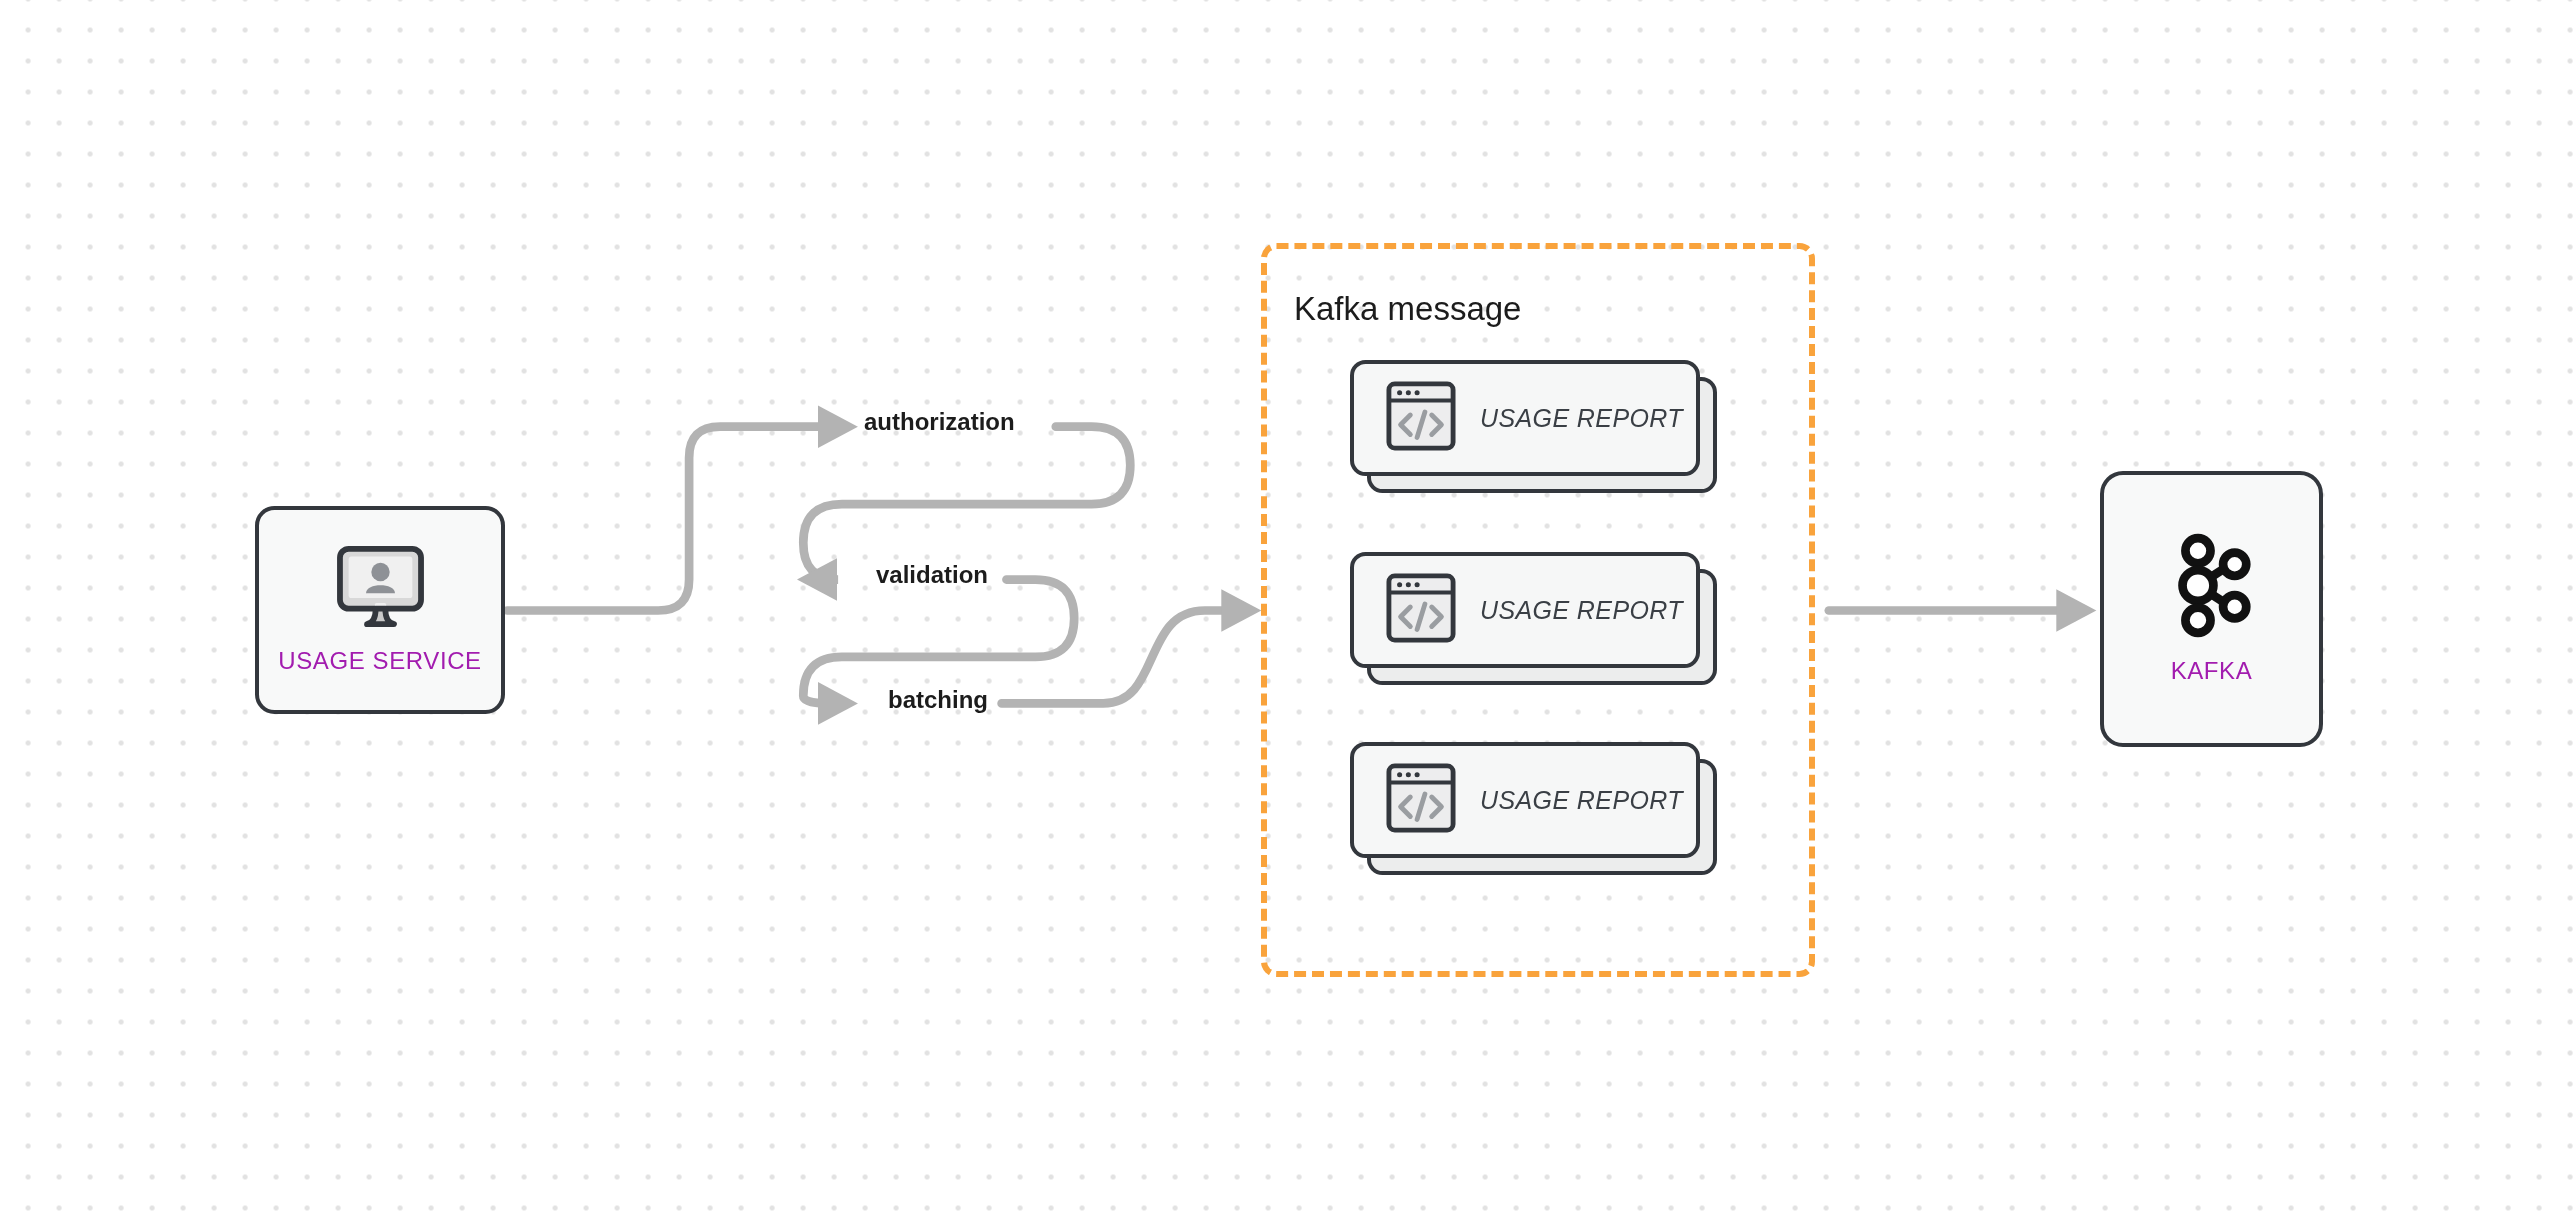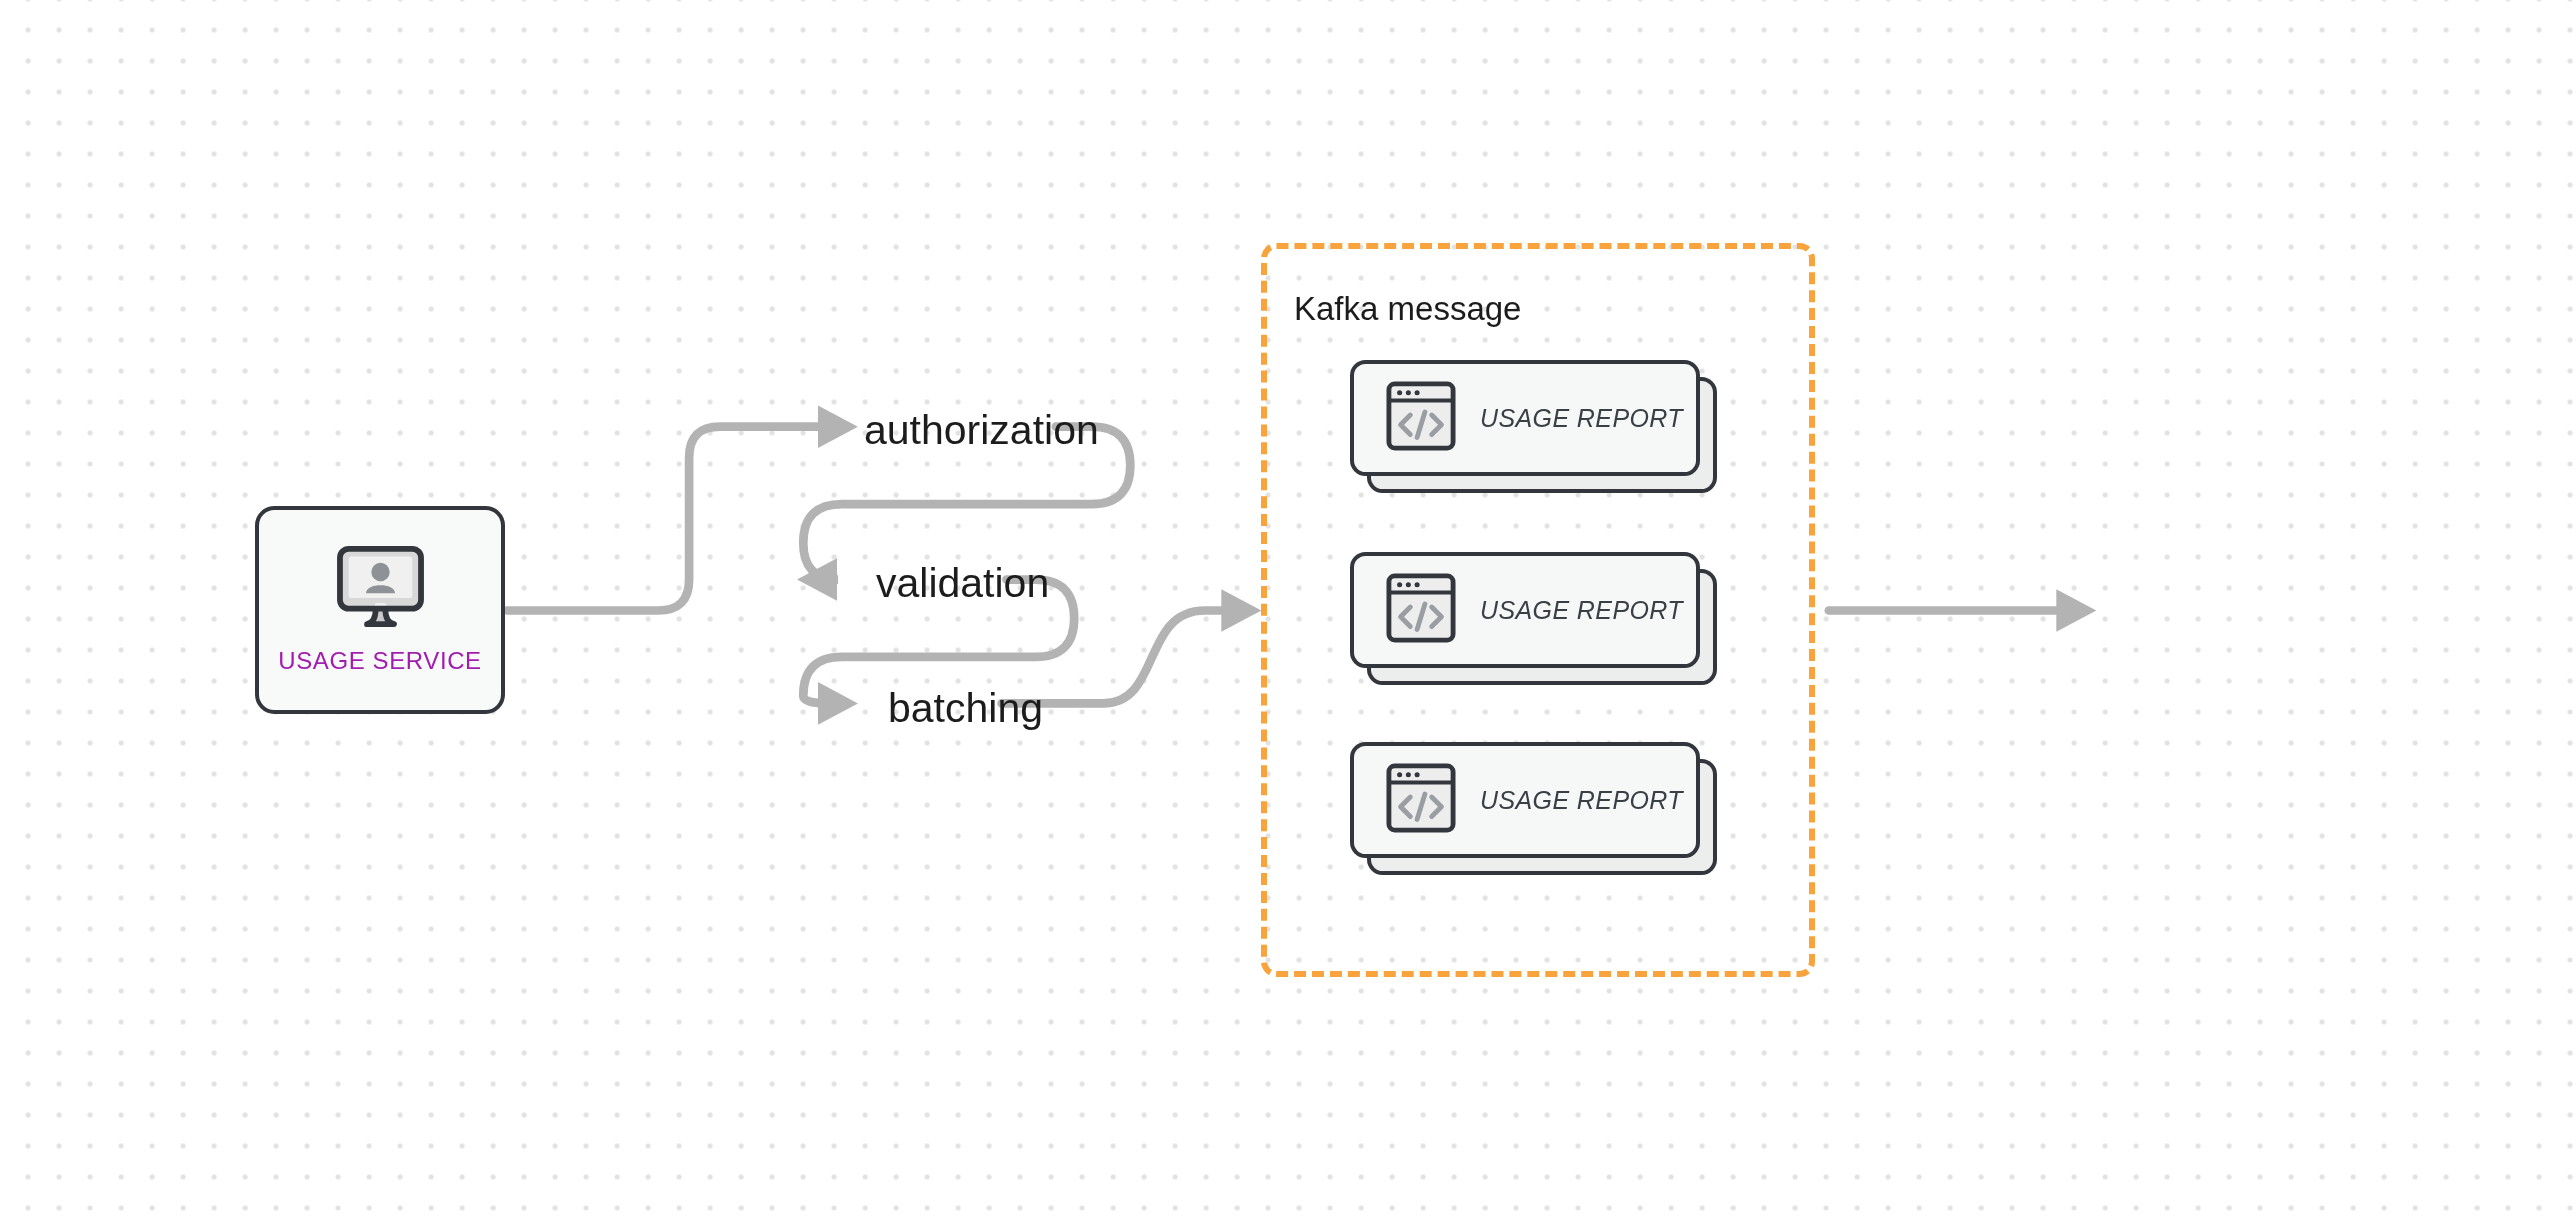--- a/index.html
+++ b/index.html
@@ -57,24 +57,25 @@
     left: 2100px;
     top: 471px;
     width: 223px;
     height: 276px;
     border-radius: 23px;
   }
 
   
   .step-label {
     position: absolute;
-    font-size: 41px;
+    font-size: 24px;
     color: #1c1c1c;
     white-space: nowrap;
     line-height: 1;
+    font-weight: bold;
   }
   #step-authorization { left: 864px; top: 410px; }
   #step-validation    { left: 876px; top: 563px; }
   #step-batching      { left: 888px; top: 688px; }
 
   
   #kafka-message-group {
     position: absolute;
     left: 1261px;
     top: 243px;
@@ -233,15 +234,33 @@
           <circle cx="32" cy="12" r="2.6" fill="#33373d"></circle>
           <polyline points="25,35 15,45 25,55" fill="none" stroke="#9a9da1" stroke-width="5" stroke-linecap="round" stroke-linejoin="round"></polyline>
           <polyline points="47,35 57,45 47,55" fill="none" stroke="#9a9da1" stroke-width="5" stroke-linecap="round" stroke-linejoin="round"></polyline>
           <line x1="40" y1="32" x2="32" y2="58" stroke="#9a9da1" stroke-width="5" stroke-linecap="round"></line>
         </svg>
       </span>
       <span class="report-text">USAGE REPORT</span>
     </div>
   </div>
 
+  <div class="node" id="kafka-node">
+    <span>
+      <svg width="85" height="105" viewBox="0 0 88 108" xmlns="http://www.w3.org/2000/svg">
+        <g stroke="#111111" stroke-width="9" fill="none">
+          <line x1="30" y1="22" x2="30" y2="54"></line>
+          <line x1="30" y1="54" x2="30" y2="86"></line>
+          <line x1="30" y1="54" x2="64" y2="32"></line>
+          <line x1="30" y1="54" x2="64" y2="76"></line>
+        </g>
+        <circle cx="30" cy="18" r="13" fill="#ffffff" stroke="#111111" stroke-width="9"></circle>
+        <circle cx="30" cy="54" r="16" fill="#ffffff" stroke="#111111" stroke-width="9"></circle>
+        <circle cx="30" cy="90" r="13" fill="#ffffff" stroke="#111111" stroke-width="9"></circle>
+        <circle cx="68" cy="32" r="12" fill="#ffffff" stroke="#111111" stroke-width="9"></circle>
+        <circle cx="68" cy="76" r="12" fill="#ffffff" stroke="#111111" stroke-width="9"></circle>
+      </svg>
+    </span>
+    <span class="node-label">KAFKA</span>
+  </div>
 
 </div>
 
 
 </body></html>

